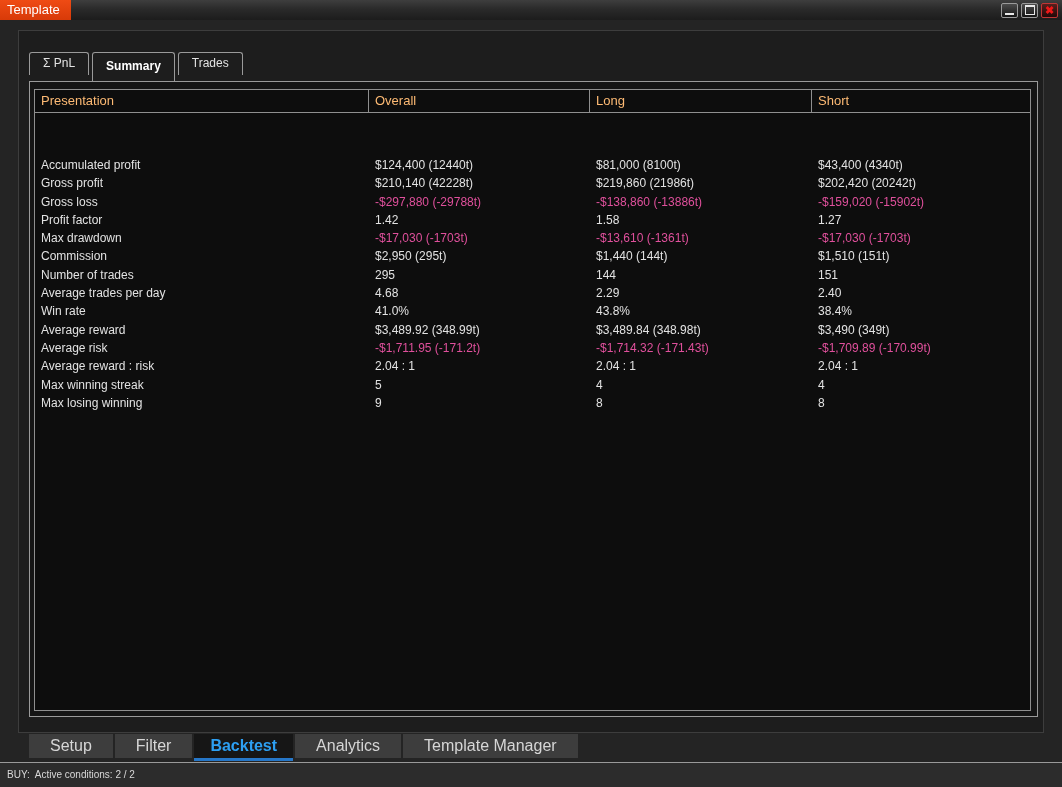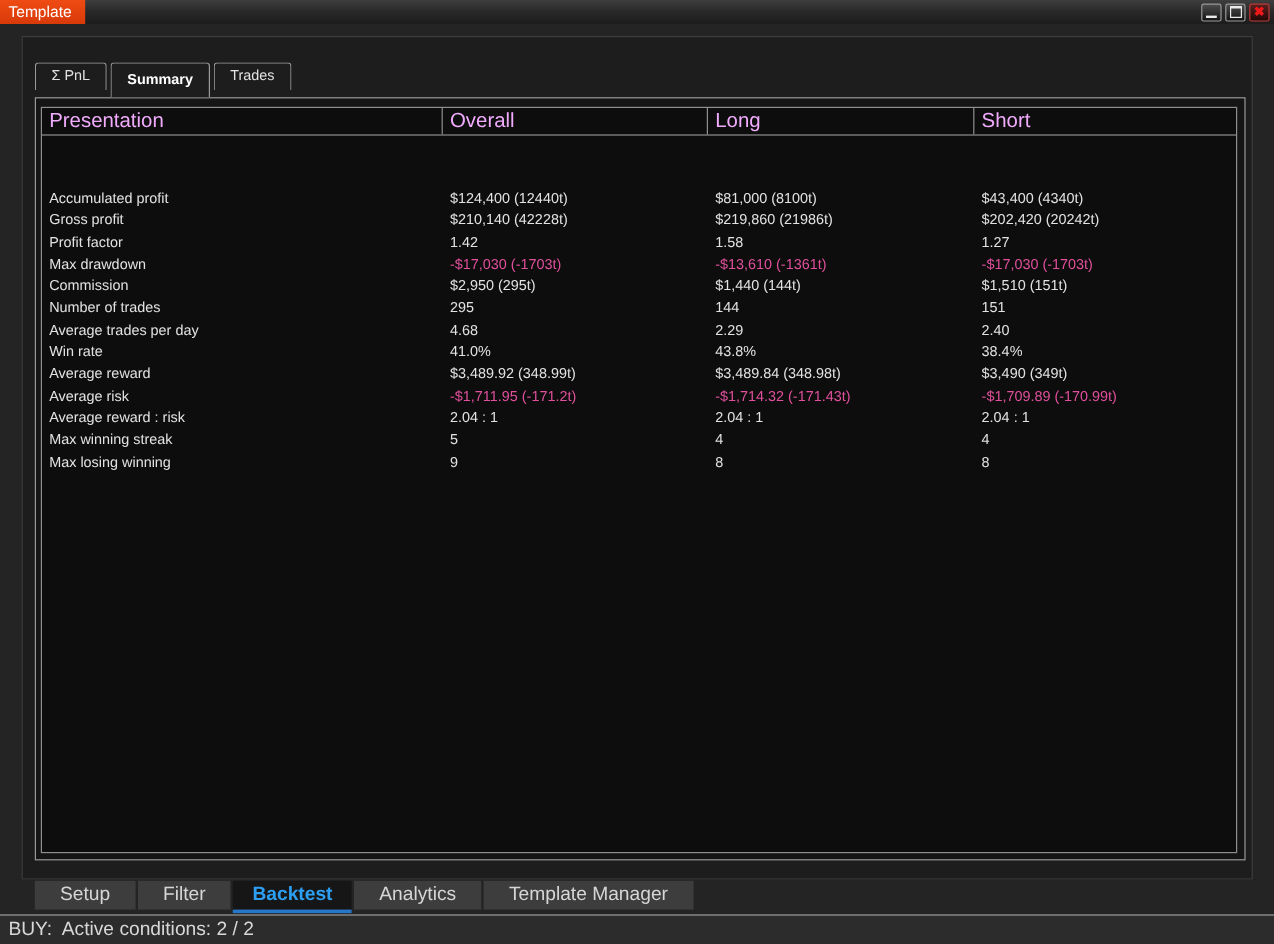--- a/index.html
+++ b/index.html
@@ -59,21 +59,21 @@
   
   .stat-table{
     position:absolute;left:4px;top:7px;width:997px;height:622px;
     box-sizing:border-box;border:1px solid #8f8f8f;background:#0d0d0d;
   }
   .table-header{
     display:grid;grid-template-columns:334px 221px 222px auto;
     height:23px;border-bottom:1px solid #8f8f8f;box-sizing:border-box;
   }
   .header-cell{
-    font-size:17px;color:#f0abfc;line-height:21px;padding-left:6px;
+    font-size:13px;color:#fdba74;line-height:21px;padding-left:6px;
     box-sizing:border-box;white-space:nowrap;overflow:hidden;
   }
   .header-cell:not(:last-child){border-right:1px solid #8f8f8f;}
   .table-body{padding-top:4px;}
   .table-row{
     display:grid;grid-template-columns:334px 221px 222px auto;
     height:18.3px;align-items:center;
   }
   .cell{
     font-size:12px;color:#e2e2e2;padding-left:6px;
@@ -95,21 +95,21 @@
     background:#161616;color:var(--blue,#2d9ff2);font-weight:bold;padding:0 16px;
   }
   .bottom-tab.active::after{
     content:"";position:absolute;left:0;right:0;bottom:-3px;height:3px;
     background:var(--underline,#2677c8);
   }
   
   .status-bar{
     position:absolute;left:0;top:762px;width:100%;height:25px;
     box-sizing:border-box;background:#2c2c2c;border-top:1px solid #9a9a9a;
-    font-size:16px;color:#d8d8d8;line-height:23px;padding-left:7px;
+    font-size:10px;color:#d8d8d8;line-height:23px;padding-left:7px;
     white-space:pre;
   }
 </style>
 </head>
 <body>
 
 <div class="titlebar">
   <div class="title-chip">Template</div>
   <div class="win-controls">
     <div class="win-btn">
@@ -145,20 +145,26 @@
             <div class="cell">$81,000 (8100t)</div>
             <div class="cell">$43,400 (4340t)</div>
           </div>
           <div class="table-row">
             <div class="cell">Gross profit</div>
             <div class="cell">$210,140 (42228t)</div>
             <div class="cell">$219,860 (21986t)</div>
             <div class="cell">$202,420 (20242t)</div>
           </div>
           <div class="table-row">
+            <div class="cell">Gross loss</div>
+            <div class="cell neg">-$297,880 (-29788t)</div>
+            <div class="cell neg">-$138,860 (-13886t)</div>
+            <div class="cell neg">-$159,020 (-15902t)</div>
+          </div>
+          <div class="table-row">
             <div class="cell">Profit factor</div>
             <div class="cell">1.42</div>
             <div class="cell">1.58</div>
             <div class="cell">1.27</div>
           </div>
           <div class="table-row">
             <div class="cell">Max drawdown</div>
             <div class="cell neg">-$17,030 (-1703t)</div>
             <div class="cell neg">-$13,610 (-1361t)</div>
             <div class="cell neg">-$17,030 (-1703t)</div>

